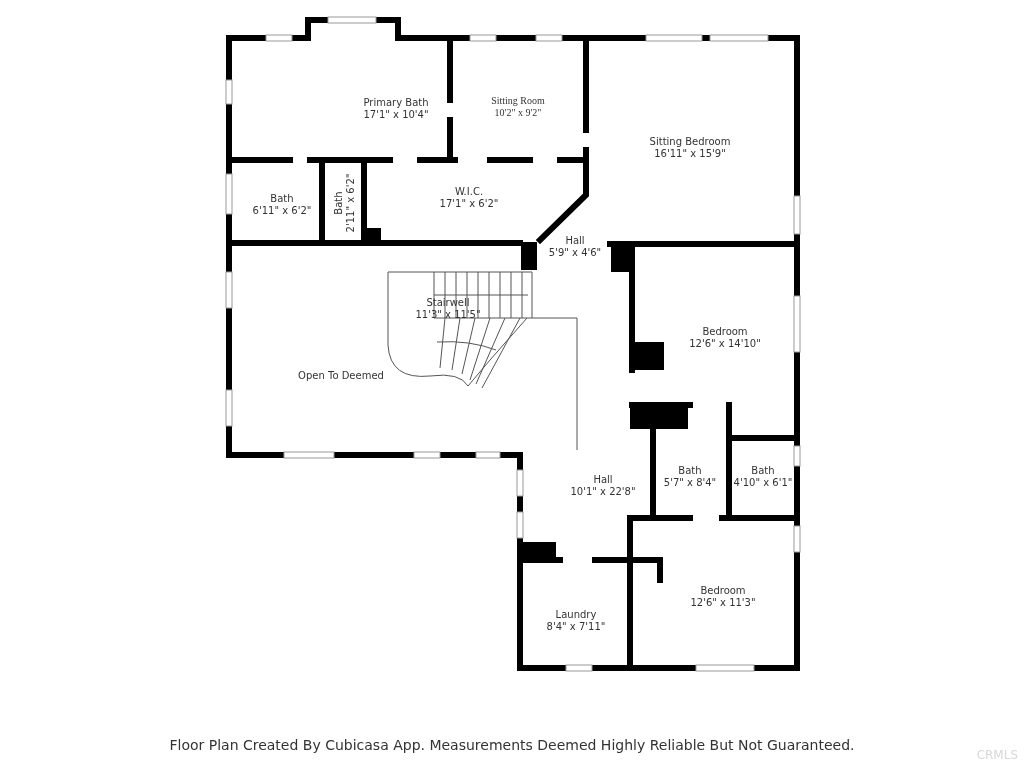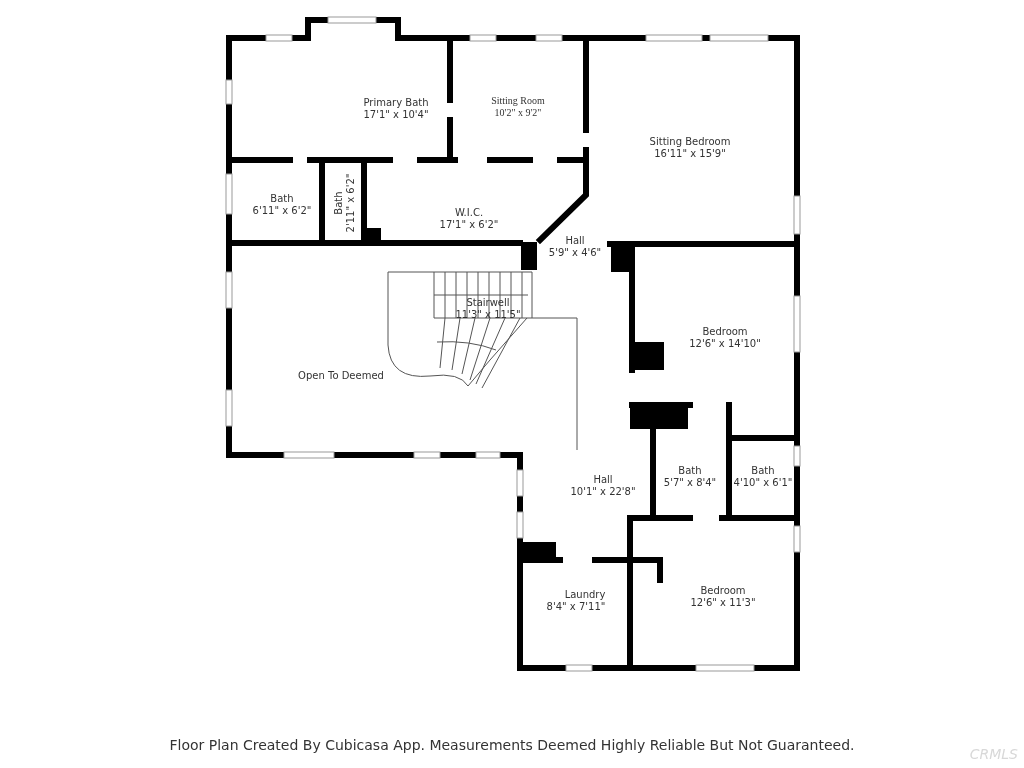--- a/index.html
+++ b/index.html
@@ -2,21 +2,21 @@
 <html><head>
 <meta charset="utf-8">
 <style>
   html, body { margin:0; padding:0; background:#ffffff; }
   body { width:1024px; height:768px; position:relative; overflow:hidden; font-family:"DejaVu Sans", sans-serif; }
   #plan { position:absolute; left:0; top:0; width:1024px; height:768px; }
   .room-label { position:absolute; text-align:center; font-size:10px; line-height:12px; color:#333; white-space:nowrap; transform:translate(-50%,-50%); }
   .room-label .name, .room-label .dims { display:block; }
   .rot { transform:translate(-50%,-50%) rotate(-90deg); }
   .footer { position:absolute; left:0; width:1024px; top:737px; text-align:center; font-size:14px; color:#333; }
-  .watermark { position:absolute; right:6px; bottom:6px; font-size:14px; color:#d8d8d8;font-style:italic; }
+  .watermark { position:absolute; right:6px; bottom:6px; font-size:12px; color:#d8d8d8; }
 </style>
 </head>
 <body>
 
 <svg id="plan" viewBox="0 0 1024 768" xmlns="http://www.w3.org/2000/svg">
   <g fill="none" stroke="#000" stroke-width="6" stroke-linecap="square">
 
     <path d="M229 38 L308 38 L308 20 L398 20 L398 38 L797 38 L797 244"></path>
     <path d="M229 38 L229 455 L520 455"></path>
 
@@ -118,29 +118,29 @@
   <span class="dims">16'11" x 15'9"</span>
 </div>
 <div class="room-label" style="left:282px;top:205px;">
   <span class="name">Bath</span>
   <span class="dims">6'11" x 6'2"</span>
 </div>
 <div class="room-label rot" style="left:345px;top:203px;">
   <span class="name">Bath</span>
   <span class="dims">2'11" x 6'2"</span>
 </div>
-<div class="room-label" style="left:469px;top:219px;">
+<div class="room-label" style="left:469px;top:198px;">
   <span class="name">W.I.C.</span>
   <span class="dims">17'1" x 6'2"</span>
 </div>
 <div class="room-label" style="left:575px;top:247px;">
   <span class="name">Hall</span>
   <span class="dims">5'9" x 4'6"</span>
 </div>
-<div class="room-label" style="left:488px;top:309px;">
+<div class="room-label" style="left:448px;top:309px;">
   <span class="name">Stairwell</span>
   <span class="dims">11'3" x 11'5"</span>
 </div>
 <div class="room-label" style="left:341px;top:376px;">
   <span class="name">Open To Deemed</span>
 </div>
 <div class="room-label" style="left:725px;top:338px;">
   <span class="name">Bedroom</span>
   <span class="dims">12'6" x 14'10"</span>
 </div>
@@ -149,21 +149,21 @@
   <span class="dims">10'1" x 22'8"</span>
 </div>
 <div class="room-label" style="left:690px;top:477px;">
   <span class="name">Bath</span>
   <span class="dims">5'7" x 8'4"</span>
 </div>
 <div class="room-label" style="left:763px;top:477px;">
   <span class="name">Bath</span>
   <span class="dims">4'10" x 6'1"</span>
 </div>
-<div class="room-label" style="left:576px;top:601px;text-align:right;">
+<div class="room-label" style="left:576px;top:621px;">
   <span class="name">Laundry</span>
   <span class="dims">8'4" x 7'11"</span>
 </div>
 <div class="room-label" style="left:723px;top:597px;">
   <span class="name">Bedroom</span>
   <span class="dims">12'6" x 11'3"</span>
 </div>
 
 <div class="footer">Floor Plan Created By Cubicasa App. Measurements Deemed Highly Reliable But Not Guaranteed.</div>
 <div class="watermark">CRMLS</div>

